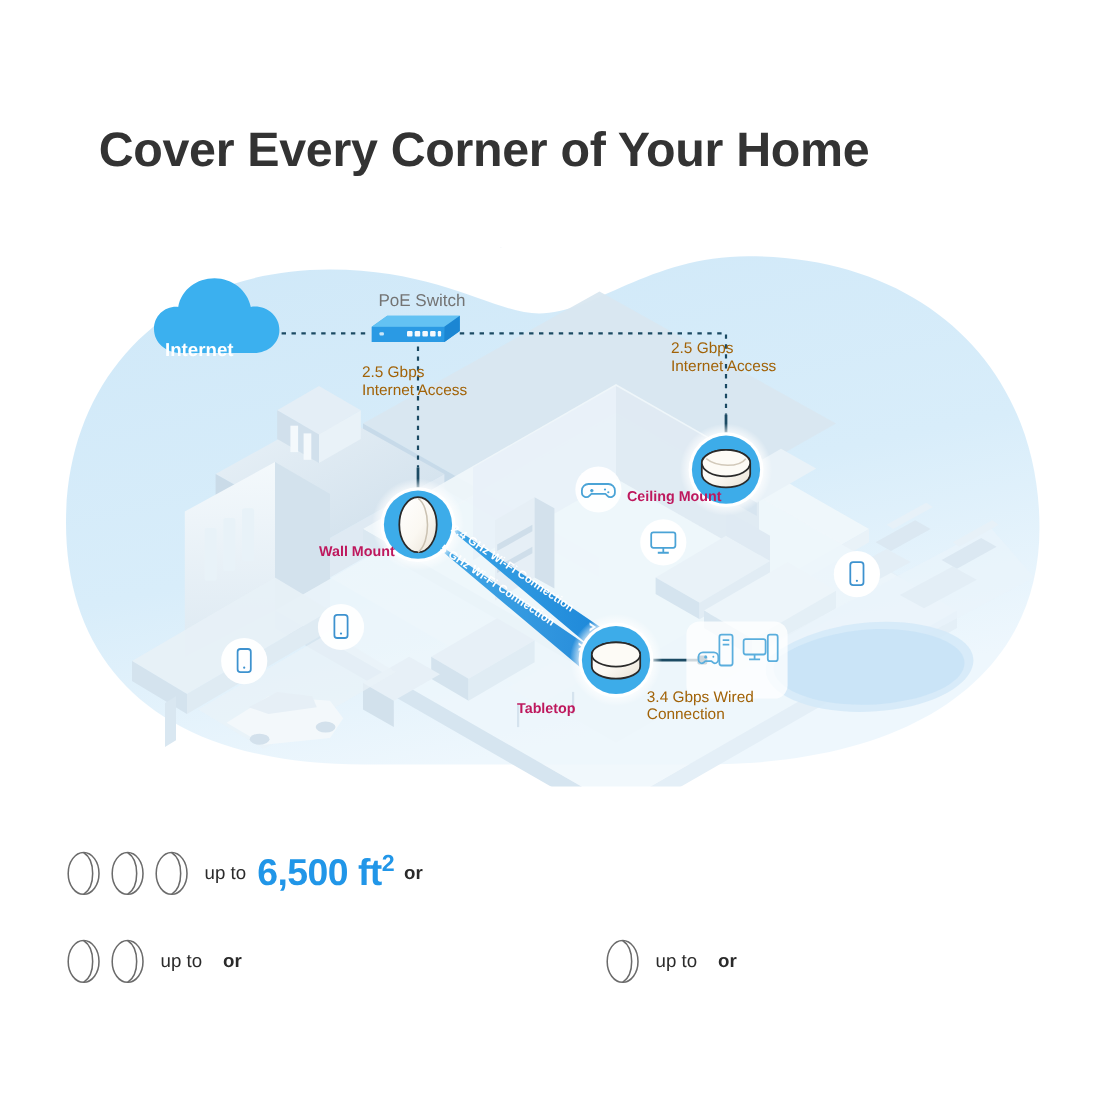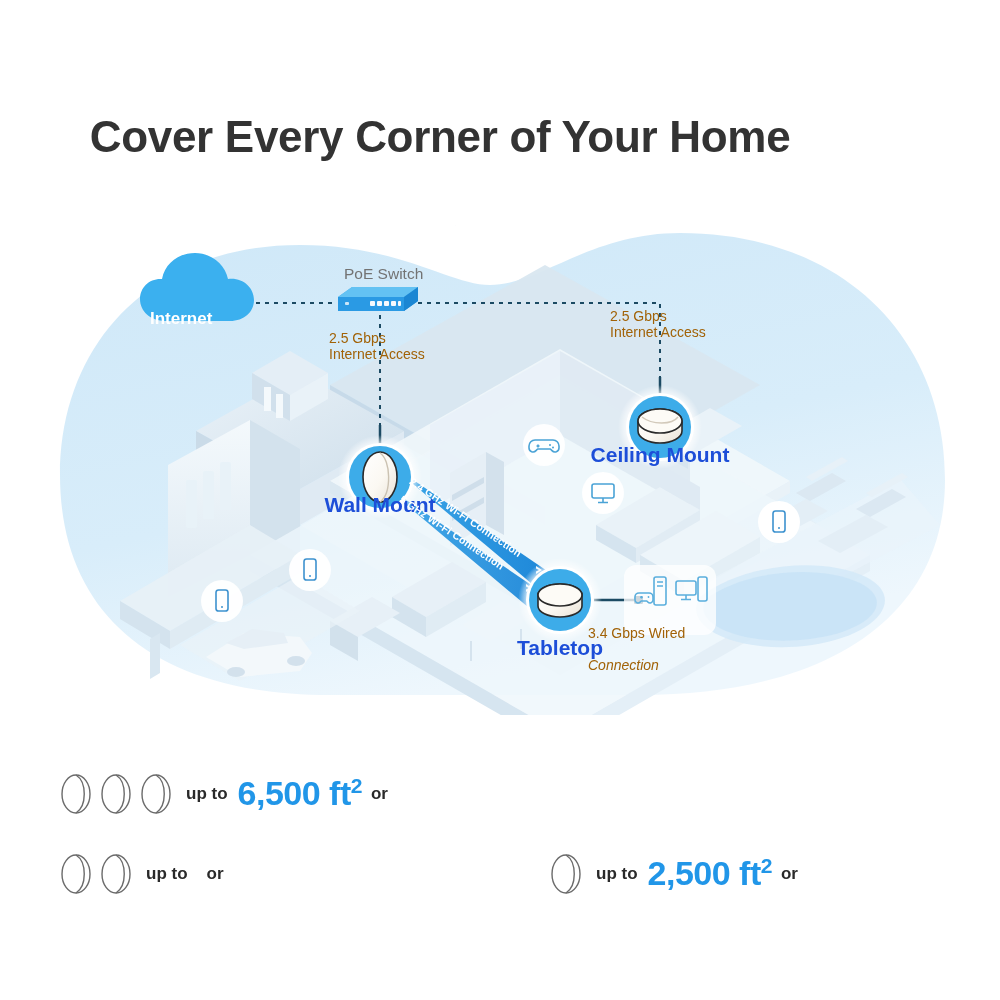--- a/index.html
+++ b/index.html
@@ -28,25 +28,24 @@
 
   .lbl{
     position:absolute;
     color:#a16207;
     font-size:14px;
     line-height:16px;
     white-space:nowrap;
   }
   .lbl-dark{
     position:absolute;
-    color:#1d4ed8;
-    font-size:21px;
+    color:#be185d;
+    font-size:13px;
     font-weight:bold;
     white-space:nowrap;
-    text-align:center;
   }
   .lbl-poe{
     position:absolute;
     color:#737373;
     font-size:15.5px;
     white-space:nowrap;
   }
   .cloud-text{
     position:absolute;
     color:#ffffff;font-weight:bold;font-size:17px;
@@ -58,21 +57,21 @@
     white-space:nowrap;
     transform-origin:left center;
     letter-spacing:0.2px;
   }
 
   
   .coverage{position:absolute;left:0;top:755px;width:1000px;height:175px;}
   .cov-row{position:absolute;display:flex;align-items:center;}
   .cov-icons{display:flex;align-items:center;gap:4px;margin-right:12px;}
   .cov-upto{
-    font-size:17px;color:#2a2a2a;font-weight:bold;margin-right:10px;
+    font-size:17px;color:#2a2a2a;font-weight:normal;margin-right:10px;
     white-space:nowrap;
     text-align:right;
   }
   .cov-big{
     font-size:34px;color:#2196e8;font-weight:bold;white-space:nowrap;
     letter-spacing:-0.5px;
   }
   .cov-or{
     font-size:17px;color:#2a2a2a;font-weight:bold;margin:0 9px;white-space:nowrap;
   }
@@ -371,21 +370,21 @@
 
       <div class="lbl-poe" style="left:344px;top:40px;">PoE Switch</div>
 
       <div class="lbl" style="left:329px;top:105px;width:160px;">2.5 Gbps</div>
       <div class="lbl" style="left:329px;top:121px;width:160px;">Internet Access</div>
 
       <div class="lbl" style="left:610px;top:83px;width:170px;">2.5 Gbps</div>
       <div class="lbl" style="left:610px;top:99px;width:170px;">Internet Access</div>
 
       <div class="lbl" style="left:588px;top:400px;width:170px;">3.4 Gbps Wired</div>
-      <div class="lbl" style="left:588px;top:432px;width:170px;font-style:italic;">Connection</div>
+      <div class="lbl" style="left:588px;top:416px;width:170px;">Connection</div>
 
       <div class="lbl-dark" style="left:290px;top:268px;width:180px;">Wall Mount</div>
       <div class="lbl-dark" style="left:570px;top:218px;width:180px;">Ceiling Mount</div>
       <div class="lbl-dark" style="left:470px;top:411px;width:180px;">Tabletop</div>
 
       <div class="band-text" style="left:411px;top:249px;transform:rotate(34deg);">2.4 GHz Wi-Fi Connection</div>
       <div class="band-text" style="left:401px;top:267px;transform:rotate(34deg);">5 GHz Wi-Fi Connection</div>
     </div>
   </div>
 
@@ -427,17 +426,16 @@
     </div>
 
     <div class="cov-row" id="row3">
       <div class="cov-icons">
         <svg width="36" height="42" viewBox="0 0 36 42">
           <ellipse cx="18" cy="21" rx="14" ry="19" fill="none" stroke="#6b6b6b" stroke-width="1.4"></ellipse>
           <path d="M18,2 C29,9 29,33 18,40" fill="none" stroke="#6b6b6b" stroke-width="1.4"></path>
         </svg>
       </div>
       <span class="cov-upto">up to</span>
-      <span class="cov-big"><span>2,500 ft</span><span class="sup">2</span></span>
       <span class="cov-or">or</span>
     </div>
   </div>
 </div>
 
 </body></html>

